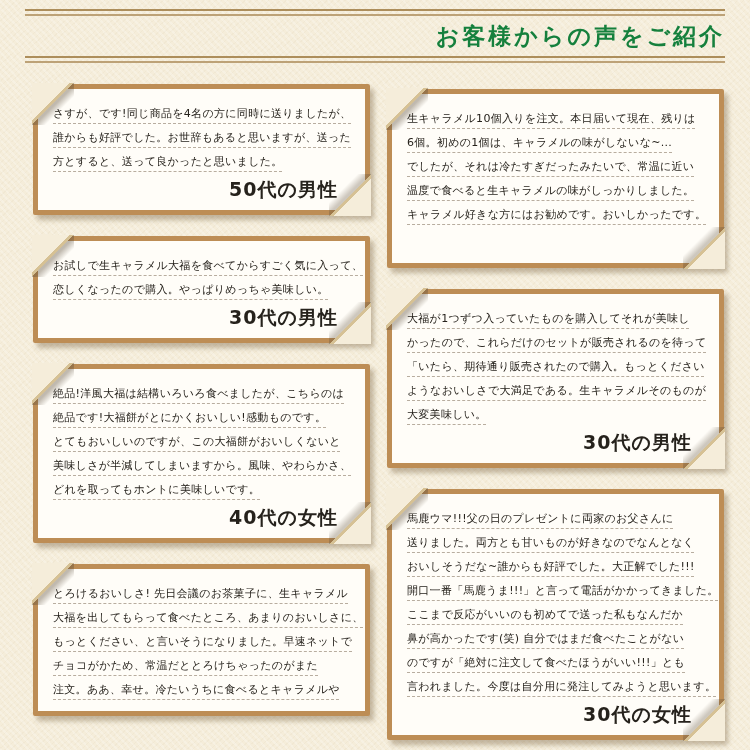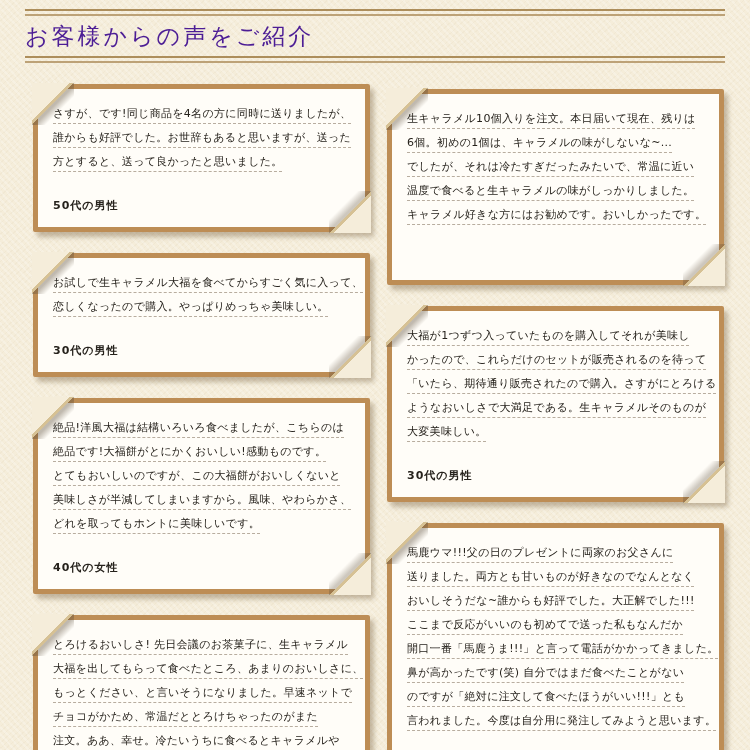--- a/index.html
+++ b/index.html
@@ -9,21 +9,21 @@
     background-image:
       repeating-linear-gradient(47deg, rgba(255,255,255,.22) 0 2px, transparent 2px 5px),
       repeating-linear-gradient(-43deg, rgba(205,188,152,.10) 0 1px, transparent 1px 4px);
     font-family:"DejaVu Sans","Liberation Sans",sans-serif;
     color:#2e2a24;
   }
   
   .header{padding-top:9px;margin:0 25px;}
   .rule{height:3px;border-top:2px solid #ad8e5b;border-bottom:2px solid #bda277;}
   .title{
-    text-align:left;font-size:23px;font-weight:normal;color:#4c1d95;
+    text-align:right;font-size:23px;font-weight:bold;color:#15803d;
     letter-spacing:3px;padding:5px 0 4px;
   }
   
   .cols{display:flex;gap:17px;padding:21px 33px 0;align-items:flex-start;}
   .col{display:flex;flex-direction:column;width:337px;}
   .col.right{margin-top:5px;}
   
   .card{
     position:relative;
     background:#fffdf8;
@@ -50,22 +50,22 @@
   .tline{
     font-size:11px;line-height:24px;white-space:nowrap;color:#26221c;
     text-decoration-line:underline;
     text-decoration-style:dashed;
     text-decoration-color:rgba(125,108,86,.55);
     text-decoration-thickness:1px;
     text-underline-offset:6px;
     letter-spacing:.3px;
   }
   .who{
-    min-height:24px;line-height:24px;margin-top:20px;padding-right:16px;
-    text-align:left;font-size:11px;font-weight:bold;color:#26221c;
+    min-height:24px;line-height:24px;margin-top:3px;padding-right:16px;
+    text-align:right;font-size:19px;font-weight:bold;color:#26221c;
     position:relative;z-index:1;letter-spacing:1px;
   }
 </style>
 </head>
 <body>
 
 <div class="header">
   <div class="rule"></div>
   <div class="title">お客様からの声をご紹介</div>
   <div class="rule"></div>
@@ -133,36 +133,36 @@
         </div>
     <div class="who"></div>
   </div>
 
   <div class="card">
     <div class="fold tl"></div>
     <div class="fold br"></div>
     <div class="lines">
           <div class="tline">大福が1つずつ入っていたものを購入してそれが美味し</div>
           <div class="tline">かったので、これらだけのセットが販売されるのを待って</div>
-          <div class="tline">「いたら、期待通り販売されたので購入。さすがにとろける</div>
+          <div class="tline">「いたら、期待通り販売されたので購入。もっとください</div>
           <div class="tline">ようなおいしさで大満足である。生キャラメルそのものが</div>
           <div class="tline">大変美味しい。</div>
         </div>
     <div class="who">30代の男性</div>
   </div>
 
   <div class="card">
     <div class="fold tl"></div>
     <div class="fold br"></div>
     <div class="lines">
           <div class="tline">馬鹿ウマ!!!父の日のプレゼントに両家のお父さんに</div>
           <div class="tline">送りました。両方とも甘いものが好きなのでなんとなく</div>
           <div class="tline">おいしそうだな~誰からも好評でした。大正解でした!!!</div>
+          <div class="tline">開口一番「馬鹿うま!!!」と言って電話がかかってきました。</div>
           <div class="tline">ここまで反応がいいのも初めてで送った私もなんだか</div>
-          <div class="tline">開口一番「馬鹿うま!!!」と言って電話がかかってきました。</div>
           <div class="tline">鼻が高かったです(笑) 自分ではまだ食べたことがない</div>
           <div class="tline">のですが「絶対に注文して食べたほうがいい!!!」とも</div>
           <div class="tline">言われました。今度は自分用に発注してみようと思います。</div>
         </div>
     <div class="who">30代の女性</div>
   </div>
 </div>
 </div>
 
 </body></html>

